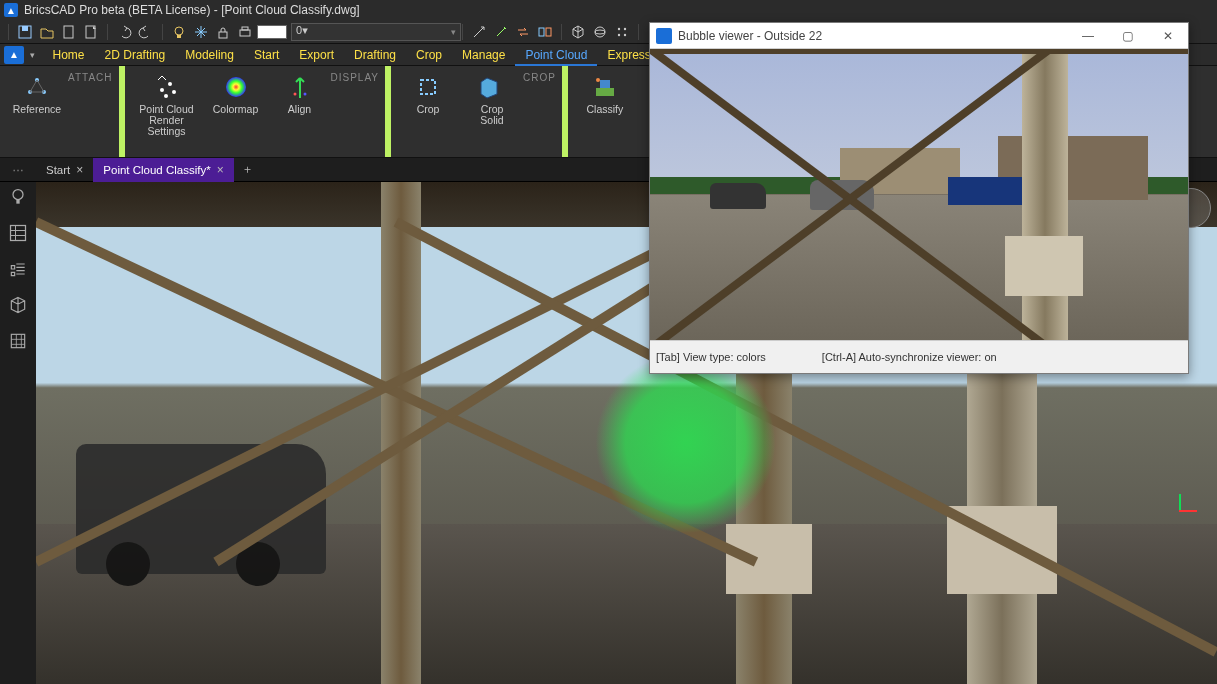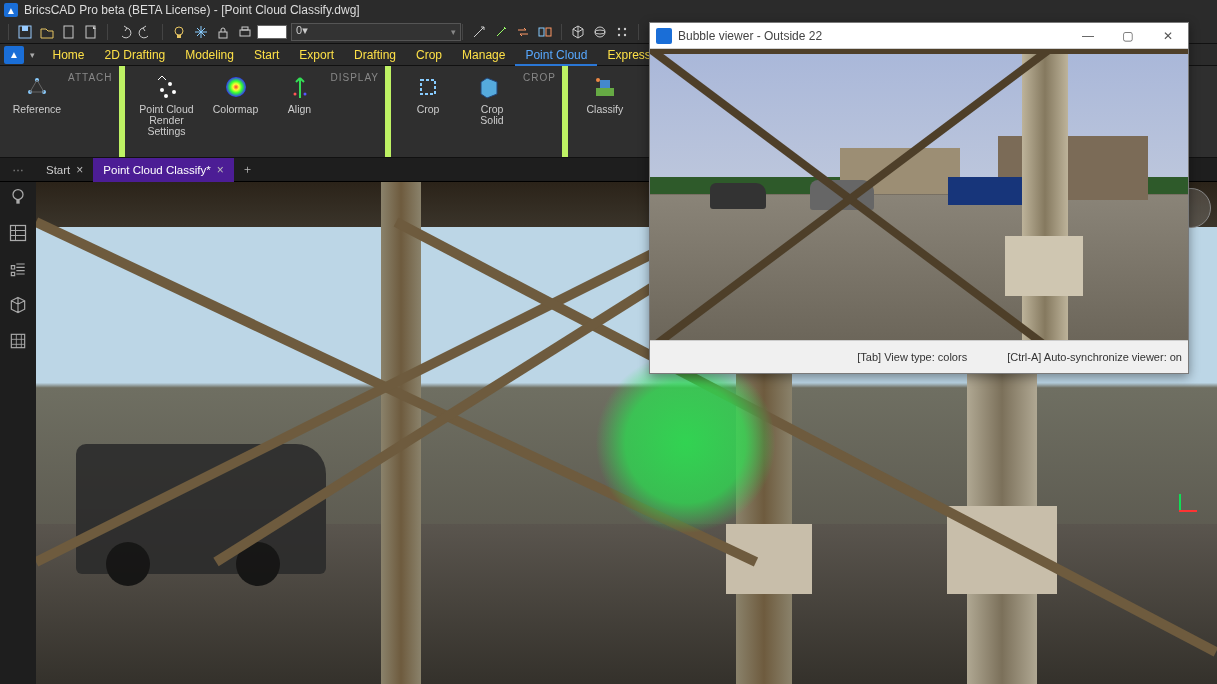--- a/index.html
+++ b/index.html
@@ -74,21 +74,21 @@
   .vp-axis::after { content:""; position:absolute; left:12px; top:16px; width:18px; height:2px; background:#f33; }
 
   
   .bubble { position:absolute; left:649px; top:22px; width:540px; height:352px; background:#fff; border:1px solid #7a7a7a; box-shadow:0 3px 10px rgba(0,0,0,0.4); display:flex; flex-direction:column; }
   .bubble .bv-title { display:flex; align-items:center; height:26px; background:#fff; border-bottom:1px solid #d0d0d0; font-size:12px; color:#444; }
   .bubble .bv-title .bv-icon { width:16px; height:16px; margin:0 6px; background:#1a6ed7; border-radius:2px;}
   .bubble .bv-title .bv-t { flex:1; }
   .bubble .bv-title .win-btn { width:40px; height:26px; display:flex; align-items:center; justify-content:center; color:#555; cursor:pointer; }
   .bubble .bv-view { flex:1; position:relative; background:linear-gradient(#a9b7d9 0%, #bcc6dc 45%, #7a7265 46%, #55503f 100%); overflow:hidden; }
   .bubble .bv-view svg { position:absolute; inset:0; }
-  .bubble .bv-status { height:20px; background:#f0f0f0; border-top:1px solid #ccc; display:flex; align-items:center; font-size:11px; color:#333; padding:16px 6px; gap:40px;justify-content:flex-end; }
+  .bubble .bv-status { height:20px; background:#f0f0f0; border-top:1px solid #ccc; display:flex; align-items:center; font-size:11px; color:#333; padding:16px 6px; gap:56px; }
   .bv-sky-band{position:absolute;left:0;right:0;top:44%;height:6%;background:#2e5a2a;}
   .bv-road{position:absolute;left:0;right:0;top:50%;bottom:0;background:linear-gradient(#8a8478,#6c665a);}
   .bv-car1{position:absolute;left:60px;top:46%;width:56px;height:26px;background:#333;border-radius:6px 10px 3px 3px;}
   .bv-car2{position:absolute;left:160px;top:45%;width:64px;height:30px;background:#666;border-radius:8px 12px 3px 3px;}
   .bv-building{position:absolute;right:40px;top:30%;width:150px;height:22%;background:#7b6b57;}
   .bv-building2{position:absolute;left:190px;top:34%;width:120px;height:16%;background:#9c8e74;}
   .bv-truck{position:absolute;right:150px;top:44%;width:90px;height:28px;background:#17357a;}
   .bv-pillar{position:absolute;right:120px;top:0;bottom:0;width:46px;background:linear-gradient(90deg,#bdb39a,#85795f,#bdb39a);}
   .bv-base{position:absolute;right:105px;bottom:15%;width:78px;height:60px;background:#cfc6b1;}
 

